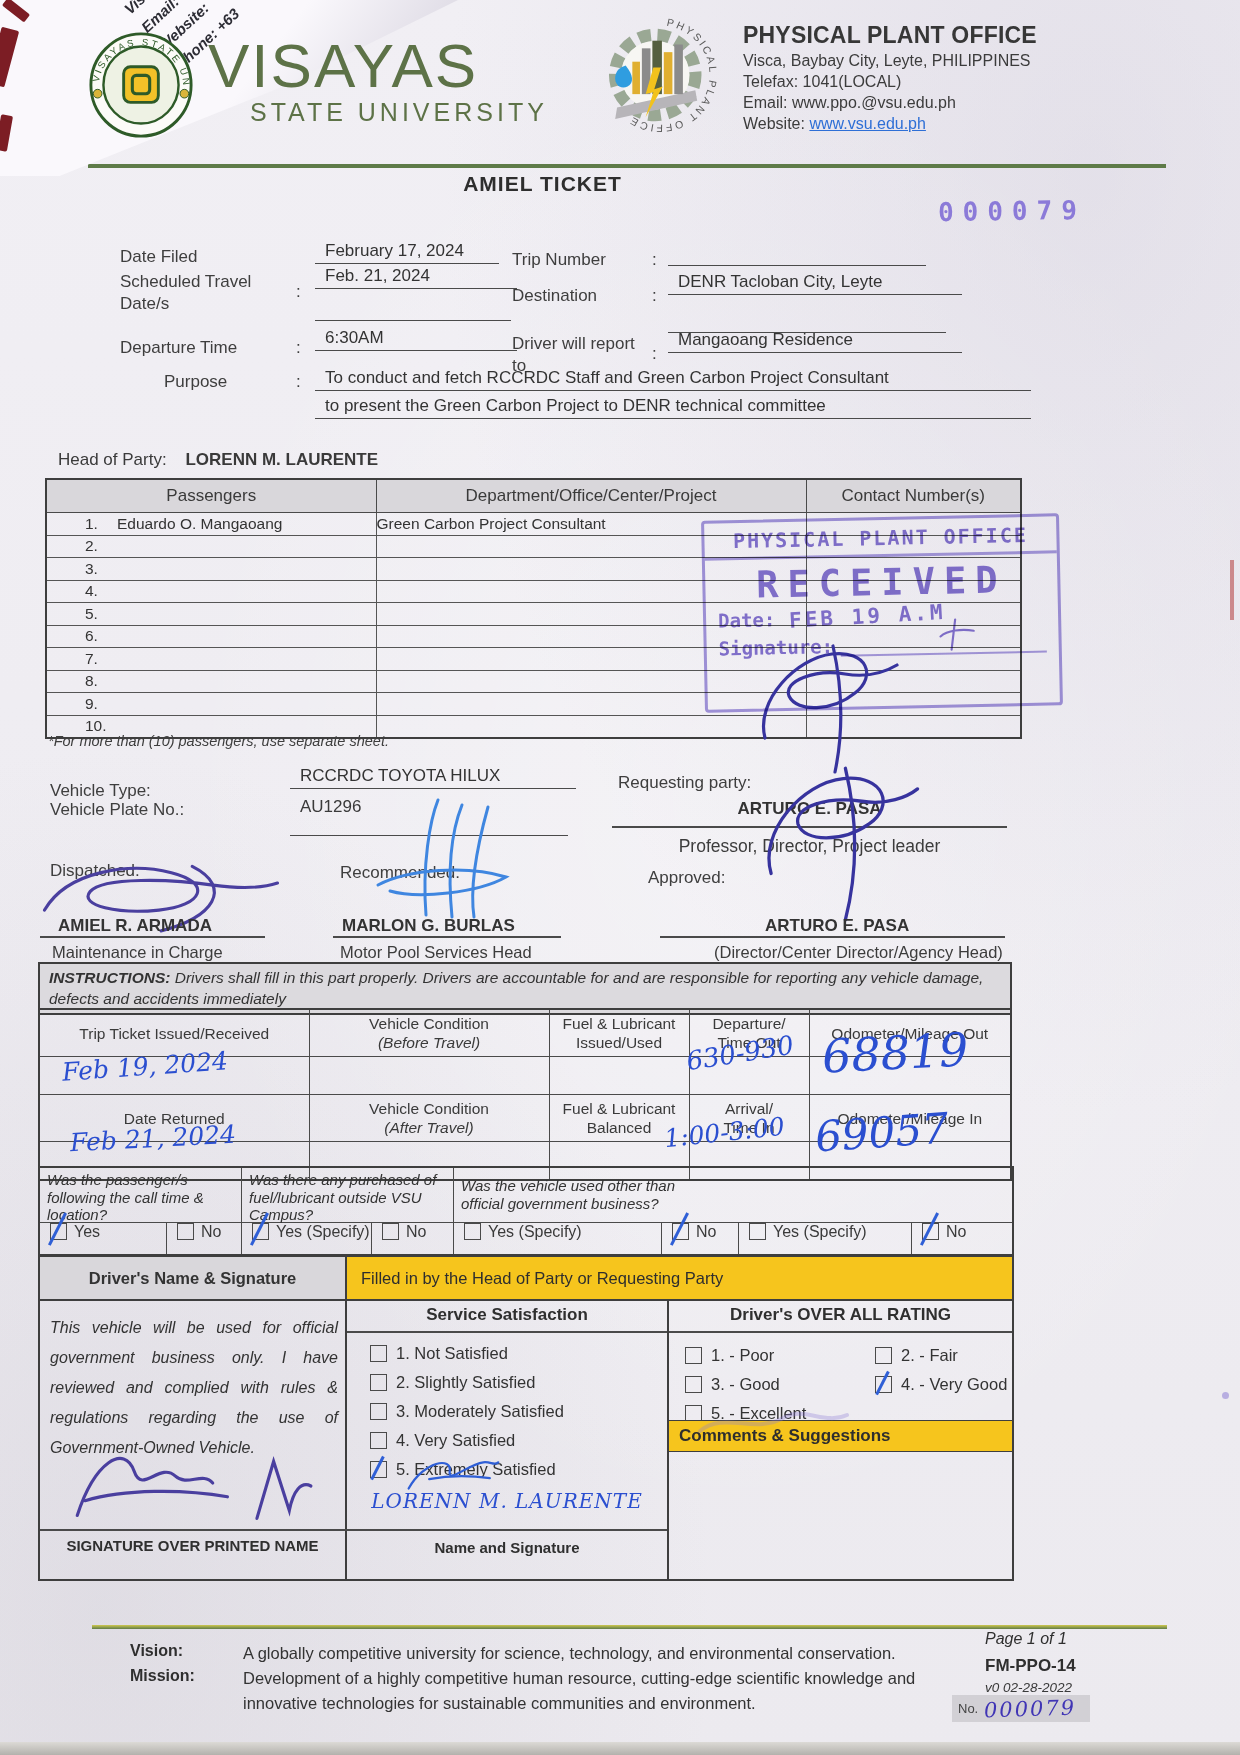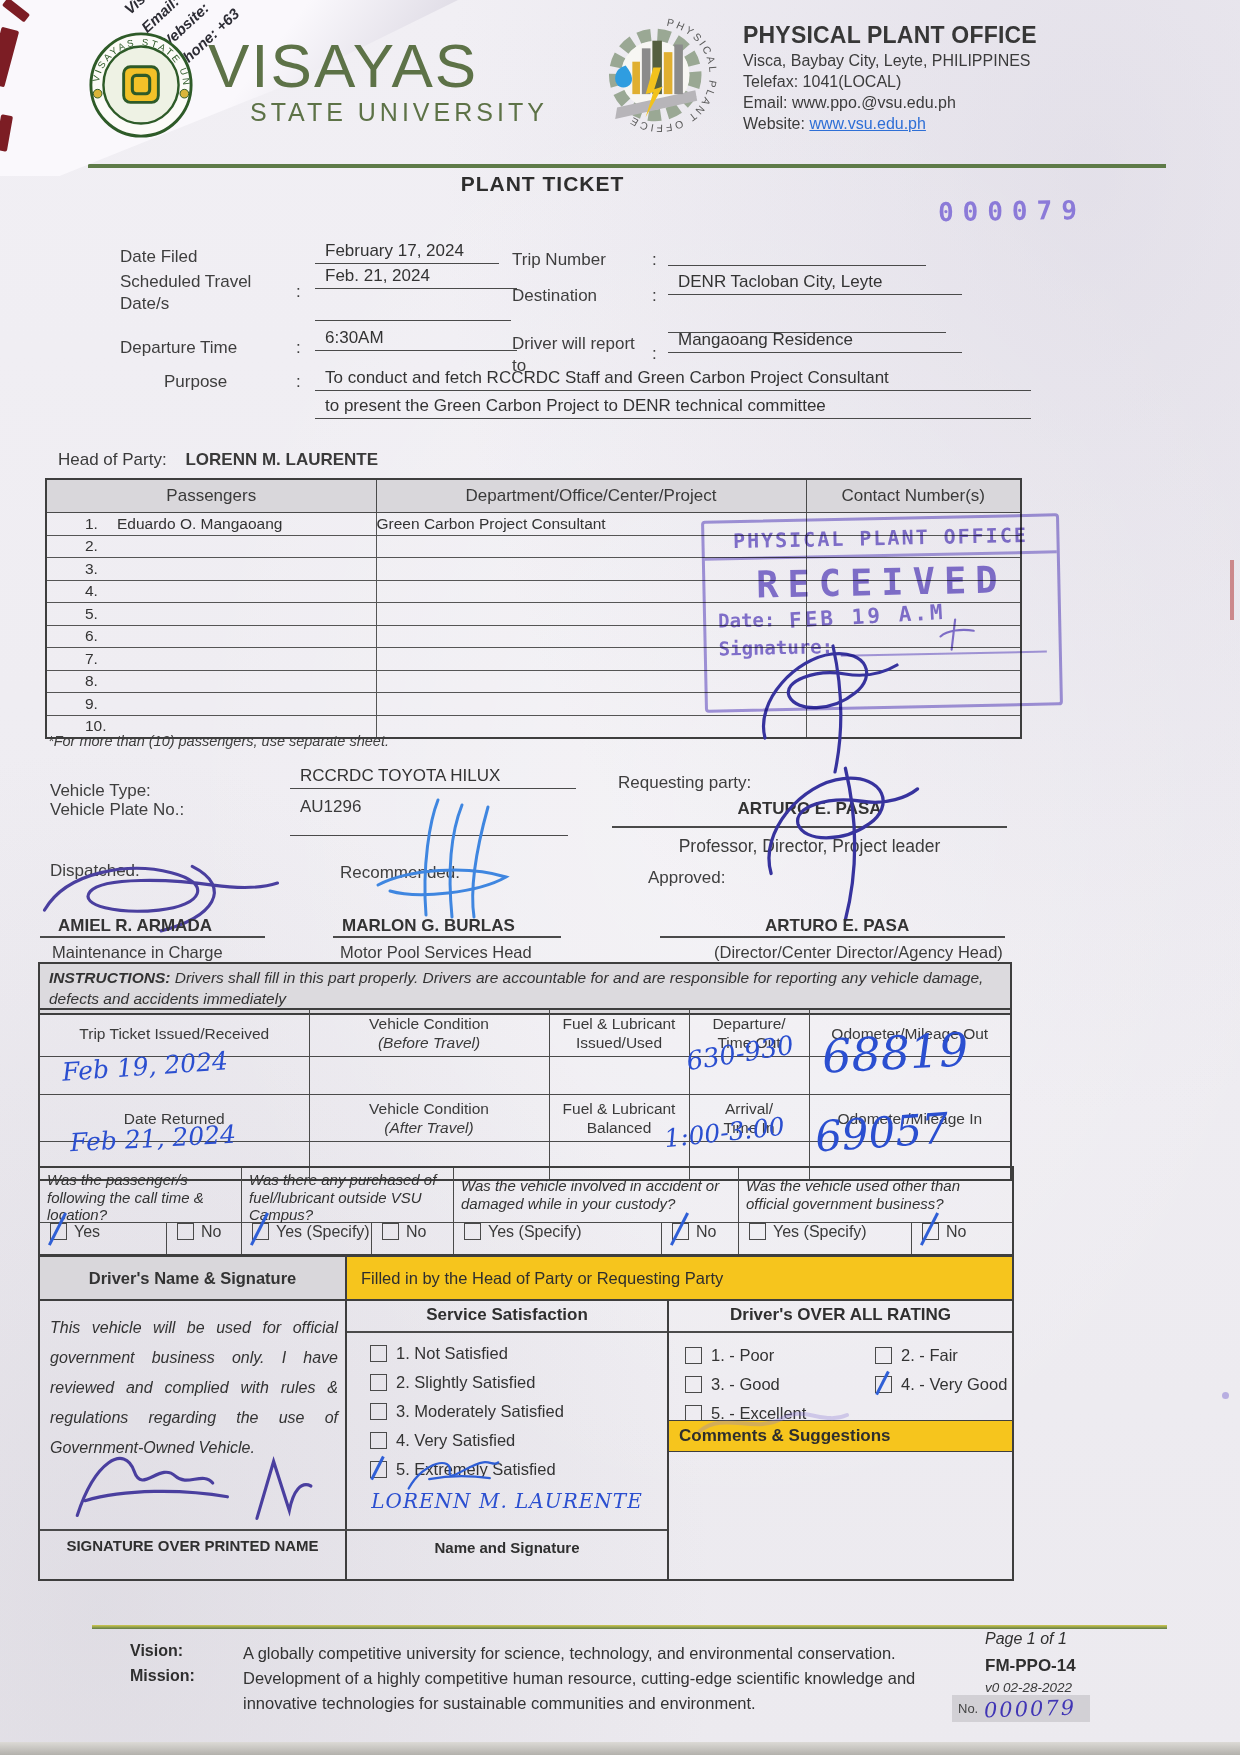--- a/index.html
+++ b/index.html
@@ -182,21 +182,21 @@
   </div>
   <div class="abs ppo-title" style="left:743px;top:22px;">PHYSICAL PLANT OFFICE</div>
   <div class="abs ppo-line" style="left:743px;top:50px;">Visca, Baybay City, Leyte, PHILIPPINES</div>
   <div class="abs ppo-line" style="left:743px;top:71px;">Telefax: 1041(LOCAL)</div>
   <div class="abs ppo-line" style="left:743px;top:92px;">Email: www.ppo.@vsu.edu.ph</div>
   <div class="abs ppo-line" style="left:743px;top:113px;">
     <span>Website: </span><span class="link">www.vsu.edu.ph</span>
   </div>
 
   <div class="rule"></div>
-  <div class="doc-title">PLANT TICKET</div>
+  <div class="doc-title">AMIEL TICKET</div>
   <div class="ticket-no">000079</div>
 
   <span class="abs lbl" style="left:120px;top:247px;">Date Filed</span>
   <span class="abs val" style="left:315px;top:241px;width:168px;">February 17, 2024</span>
   <span class="abs lbl" style="left:512px;top:250px;">Trip Number</span>
   <span class="abs lbl" style="left:652px;top:250px;">:</span>
   <span class="abs blank" style="left:668px;top:245px;width:258px;"></span>
 
   <span class="abs lbl" style="left:120px;top:272px;">Scheduled Travel</span>
   <span class="abs lbl" style="left:120px;top:294px;">Date/s</span>
@@ -421,21 +421,20 @@
   <span class="abs hand" style="left:686px;top:1038px;font-size:26px;transform:rotate(-9deg);z-index:6;">630-930</span>
   <span class="abs hand" style="left:822px;top:1026px;font-size:46px;transform:rotate(-3deg);z-index:6;">68819</span>
   <span class="abs hand" style="left:70px;top:1124px;font-size:25px;transform:rotate(-3deg);z-index:6;">Feb 21, 2024</span>
   <span class="abs hand" style="left:664px;top:1118px;font-size:25px;transform:rotate(-6deg);z-index:6;">1:00-3:00</span>
   <span class="abs hand" style="left:815px;top:1108px;font-size:42px;transform:rotate(-4deg);z-index:6;">69057</span>
 
   <div class="qbox">
     <div class="qrow">
       <div class="qcell" style="width:202px;">Was the passenger/s following the call time &amp; location?</div>
       <div class="qcell" style="width:212px;">Was there any purchased of fuel/lubricant outside VSU Campus?</div>
-      <div class="qcell" style="width:285px;padding-top:9px;">Was the vehicle involved in accident or damaged while in your custody?</div>
       <div class="qcell" style="width:273px;border-right:none;padding-top:9px;">Was the vehicle used other than official government business?</div>
     </div>
     <div class="arow">
       <div class="acell" style="width:127px;">
           <span class="cb checked"></span>
           <span>Yes</span>
         </div>
       <div class="acell" style="width:75px;">
           <span class="cb"></span>
           <span>No</span>

